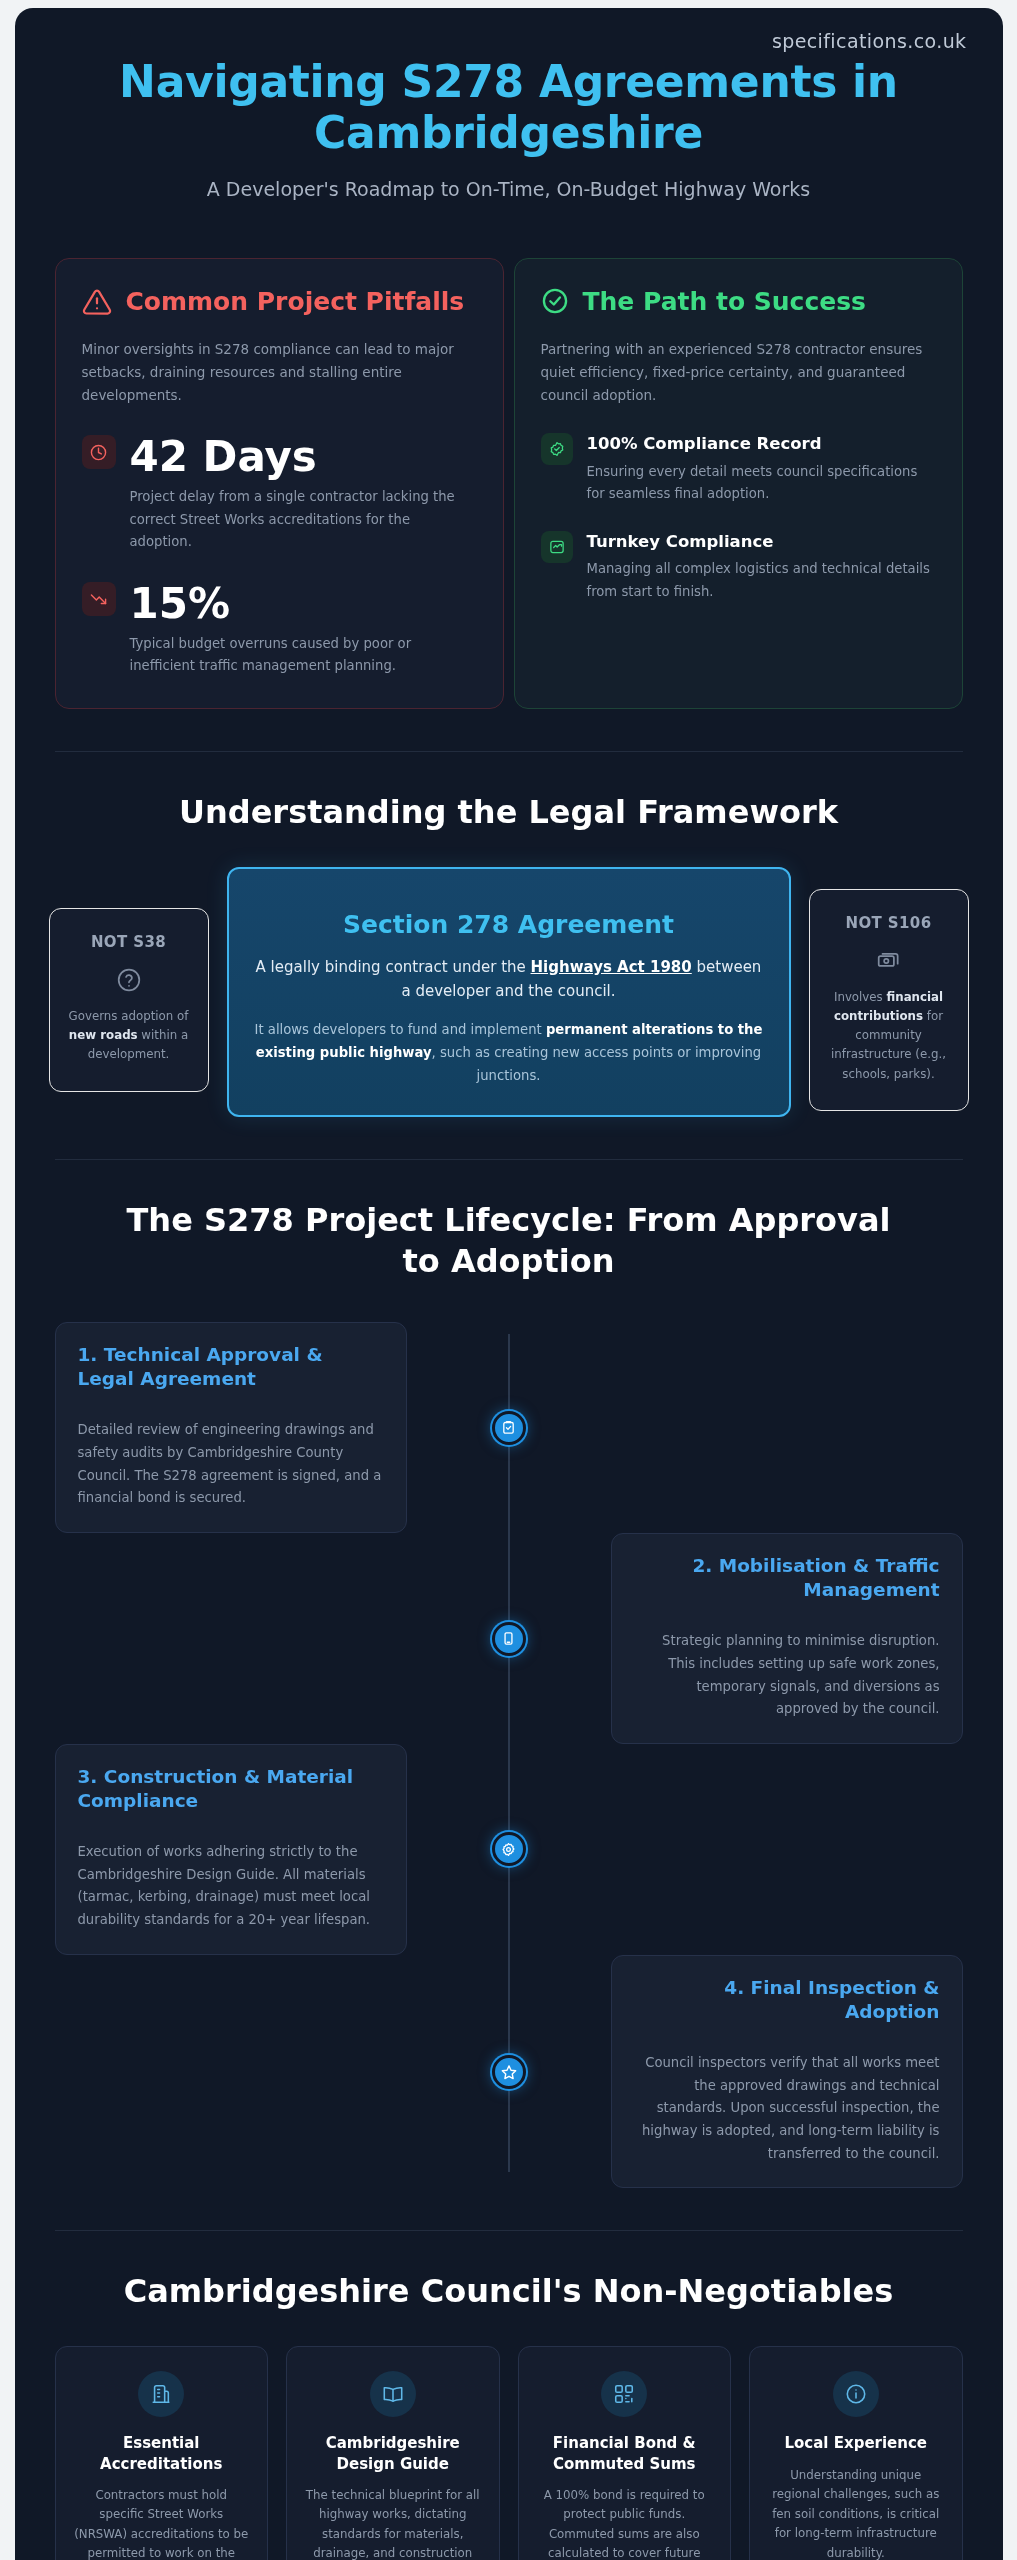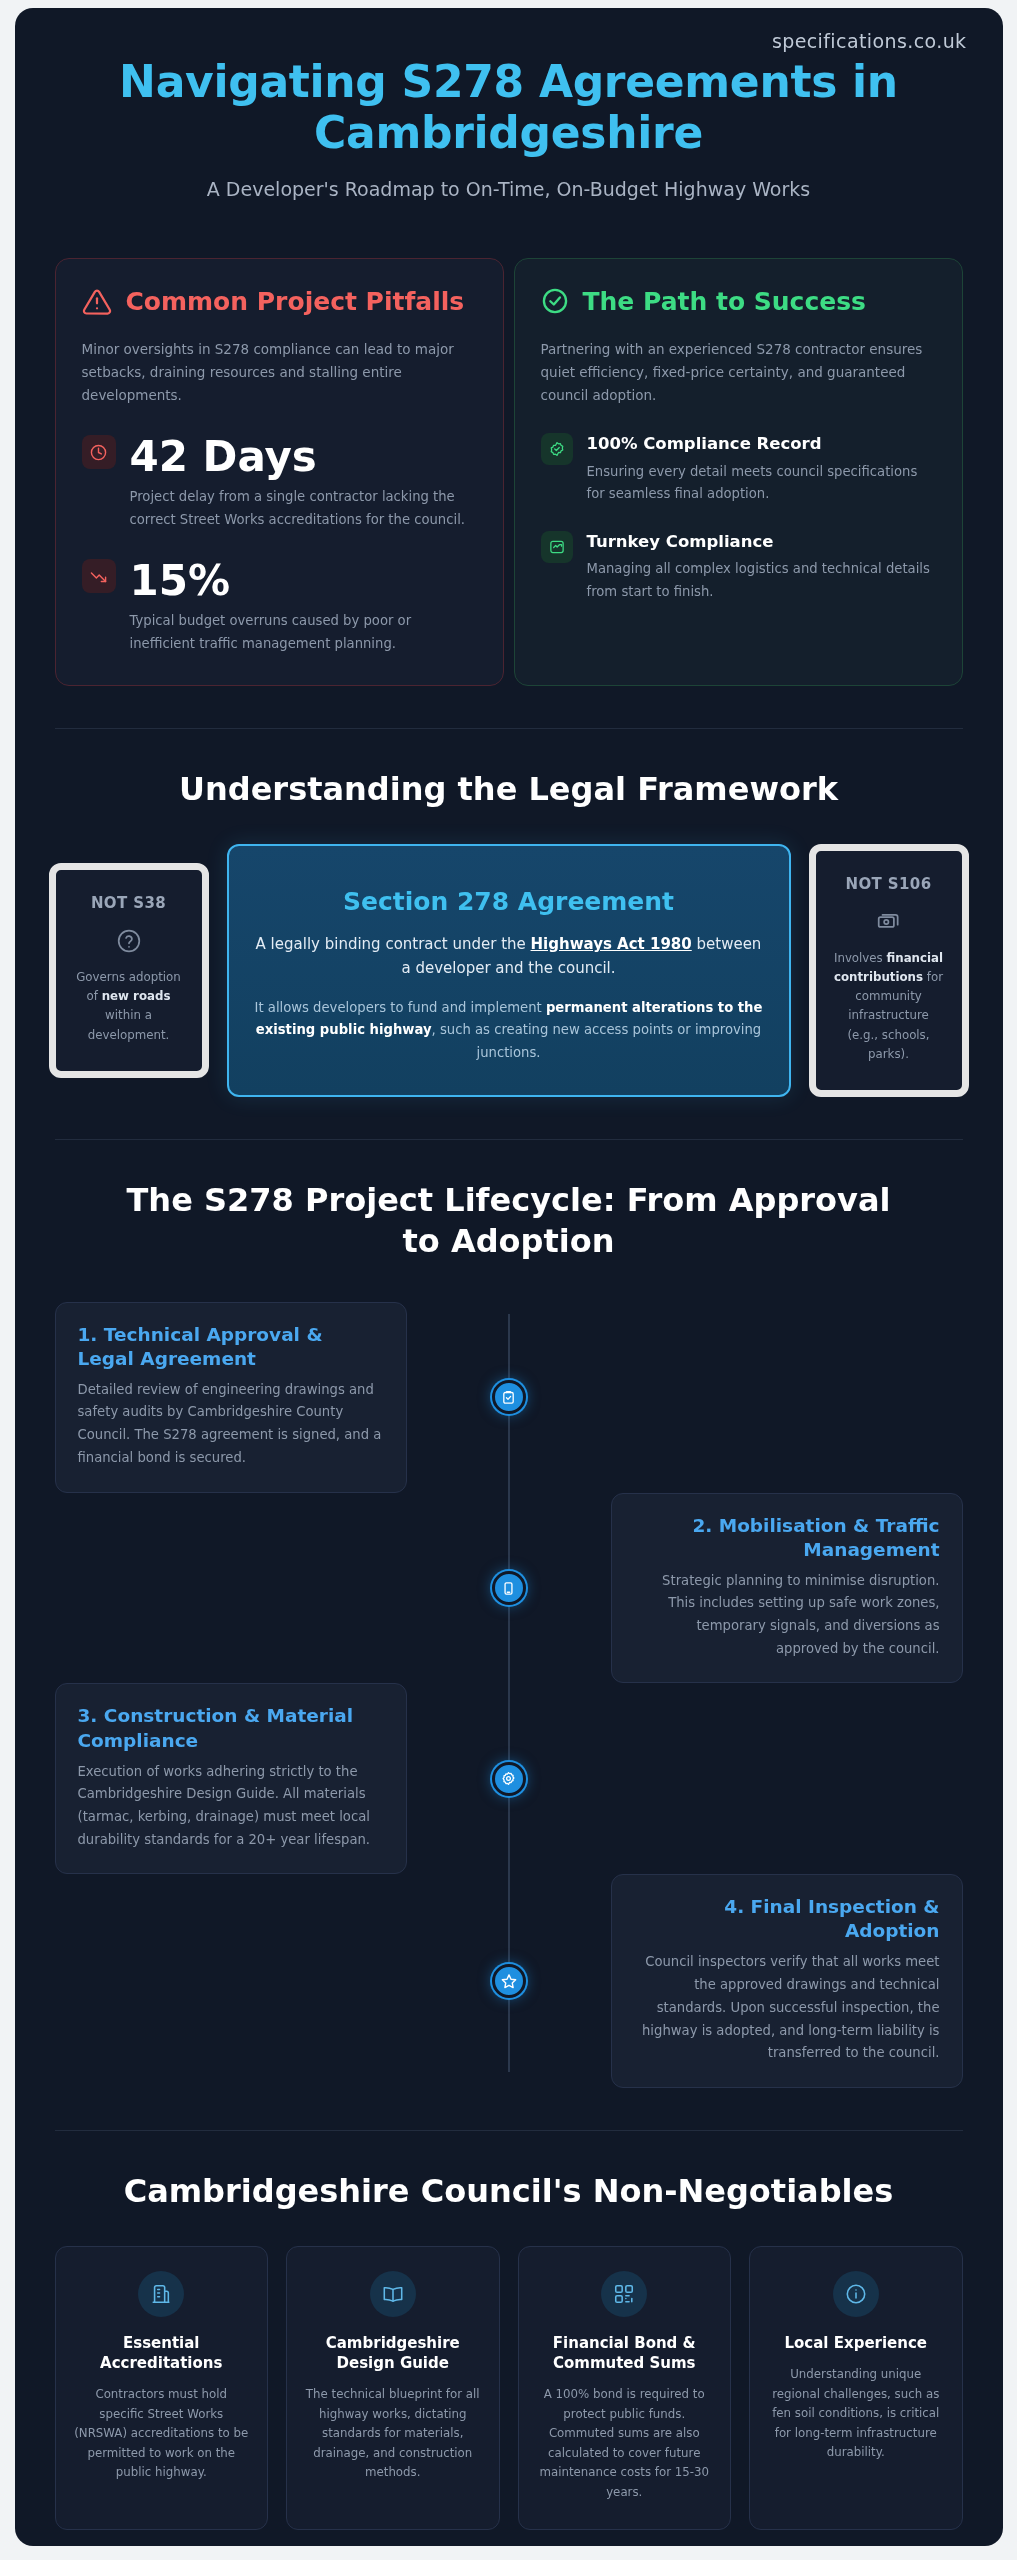--- a/index.html
+++ b/index.html
@@ -169,25 +169,26 @@
   .legal-row {
     display: flex;
     align-items: stretch;
     gap: 18px;
     padding: 0 34px;
   }
   .legal-side {
     width: 160px;
     flex: 0 0 160px;
     background: #151d2e;
-    border: 7px solid #e5e5e5;
+    border: 1px solid #e5e5e5;
     border-radius: 12px;
     padding: 24px 16px 26px 16px;
     text-align: center;
     align-self: center;
+    margin-top: 16px;
   }
   .legal-side .tag {
     font-size: 15px;
     font-weight: bold;
     color: #9aa6b8;
     letter-spacing: .4px;
   }
   .legal-side .ico { margin: 16px 0 14px 0; }
   .legal-side .body {
     font-size: 11.8px;
@@ -255,21 +256,21 @@
   }
   .tl-item.left  .tl-box { margin-right: auto; }
   .tl-item.right .tl-box { margin-left: auto; text-align: right; }
   .tl-box .h {
     font-size: 18.5px;
     font-weight: bold;
     color: #4aa8f0;
     line-height: 1.3;
   }
   .tl-box .d {
-    margin-top: 8px;
+    margin-top: 28px;
     font-size: 13.2px;
     line-height: 1.72;
     color: #8d99ab;
   }
   .tl-dot {
     position: absolute;
     left: 50%;
     top: 50%;
     transform: translate(-50%, -50%);
     width: 34px; height: 34px;
@@ -346,21 +347,21 @@
 
       <div class="stat-row">
         <div class="stat-chip">
           <svg width="17" height="17" viewBox="0 0 24 24" fill="none" stroke="#f4625e" stroke-width="2" stroke-linecap="round" stroke-linejoin="round">
             <circle cx="12" cy="12" r="10"></circle>
               <polyline points="12 6 12 12 16 14"></polyline>
           </svg>
         </div>
         <div>
           <div class="stat-value">42 Days</div>
-          <div class="stat-desc">Project delay from a single contractor lacking the correct Street Works accreditations for the council.</div>
+          <div class="stat-desc">Project delay from a single contractor lacking the correct Street Works accreditations for the adoption.</div>
         </div>
       </div>
 
       <div class="stat-row">
         <div class="stat-chip">
           <svg width="17" height="17" viewBox="0 0 24 24" fill="none" stroke="#f4625e" stroke-width="2" stroke-linecap="round" stroke-linejoin="round">
             <polyline points="2 7 9 14 13 10 22 19"></polyline>
               <polyline points="16 19 22 19 22 13"></polyline>
           </svg>
         </div>

